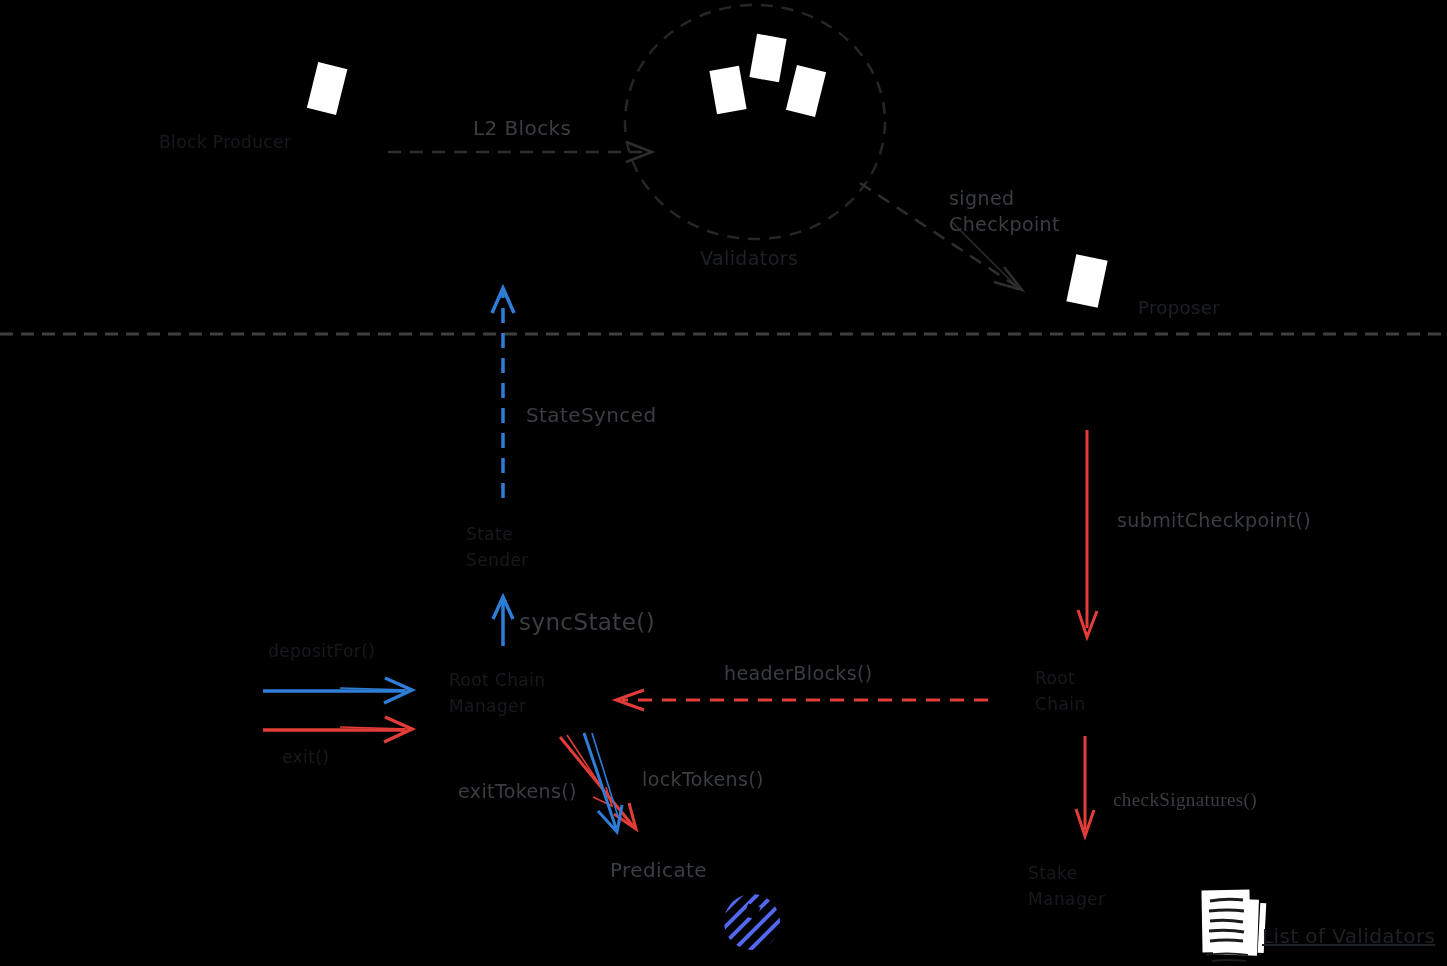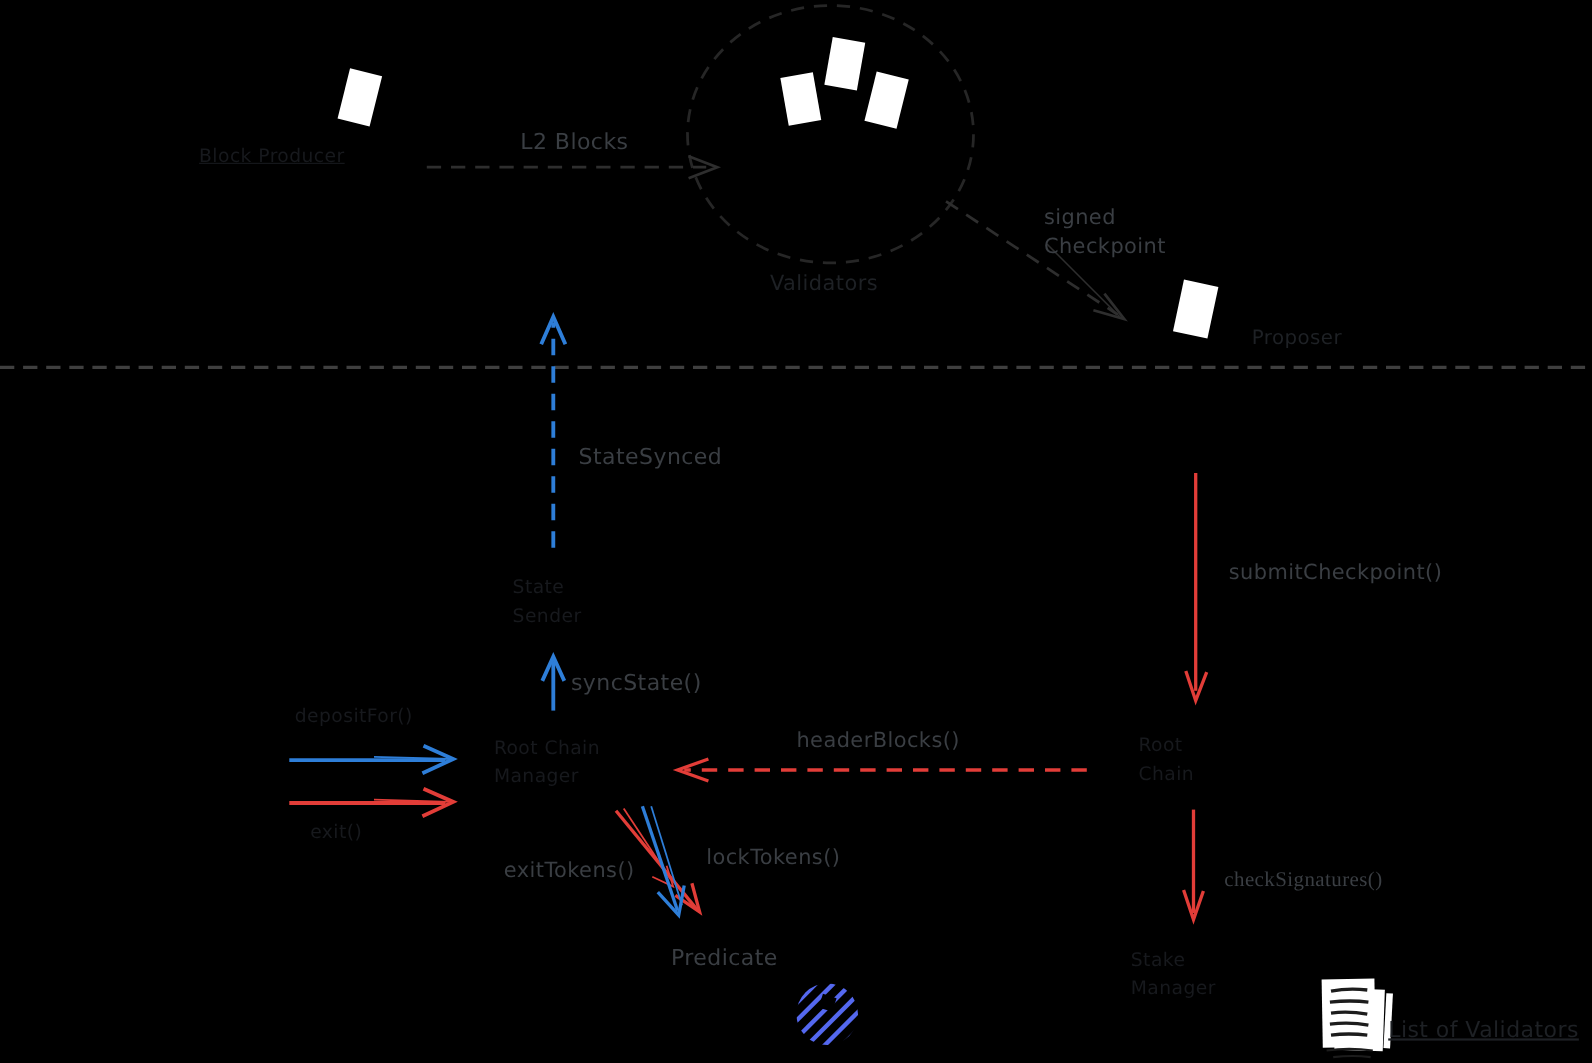--- a/index.html
+++ b/index.html
@@ -140,21 +140,21 @@
         <path d="M1209 911 Q1228 909 1244 911"></path>
         <path d="M1210 921 Q1226 919 1243 922"></path>
         <path d="M1209 931 Q1228 929 1244 932"></path>
         <path d="M1210 941 Q1226 939 1243 941"></path>
         <path d="M1206 955 Q1226 952 1248 955" stroke-width="2"></path>
         <path d="M1212 961 Q1230 959 1246 961" stroke-width="2"></path>
       </g>
     </g>
   </svg>
 
-  <div class="lbl entity" style="left:181px;top:131px;text-decoration:underline;">Block Producer</div>
+  <div class="lbl entity" style="left:159px;top:131px;">Block Producer</div>
 
   <div class="lbl entity2" style="left:700px;top:246px;">Validators</div>
 
   <div class="lbl entity2" style="left:1138px;top:296px;font-size:18px;">Proposer</div>
 
   <div class="lbl entity center" style="left:466px;top:521px;width:90px;line-height:1.55;">State
 Sender</div>
 
   <div class="lbl entity center" style="left:449px;top:667px;width:120px;line-height:1.55;">Root Chain
 Manager</div>
@@ -169,21 +169,21 @@
 
   <div class="lbl entity2" style="left:1262px;top:923px;font-size:20px;text-decoration:underline;">List of Validators</div>
 
   <div class="lbl fn" style="left:473px;top:115px;font-size:20px;">L2 Blocks</div>
 
   <div class="lbl fn" style="left:949px;top:186px;">signed
 Checkpoint</div>
 
   <div class="lbl fn" style="left:526px;top:402px;font-size:20px;">StateSynced</div>
 
-  <div class="lbl fn" style="left:519px;top:607px;font-size:20px;">syncState()</div>
+  <div class="lbl fn" style="left:519px;top:607px;font-size:23px;">syncState()</div>
 
   <div class="lbl entity" style="left:268px;top:640px;">depositFor()</div>
 
   <div class="lbl entity" style="left:282px;top:746px;">exit()</div>
 
   <div class="lbl fn" style="left:724px;top:661px;">headerBlocks()</div>
 
   <div class="lbl fn" style="left:1117px;top:508px;">submitCheckpoint()</div>
 
   <div class="lbl fn" style="left:1113px;top:787px;font-family:Liberation Serif, serif;">checkSignatures()</div>

